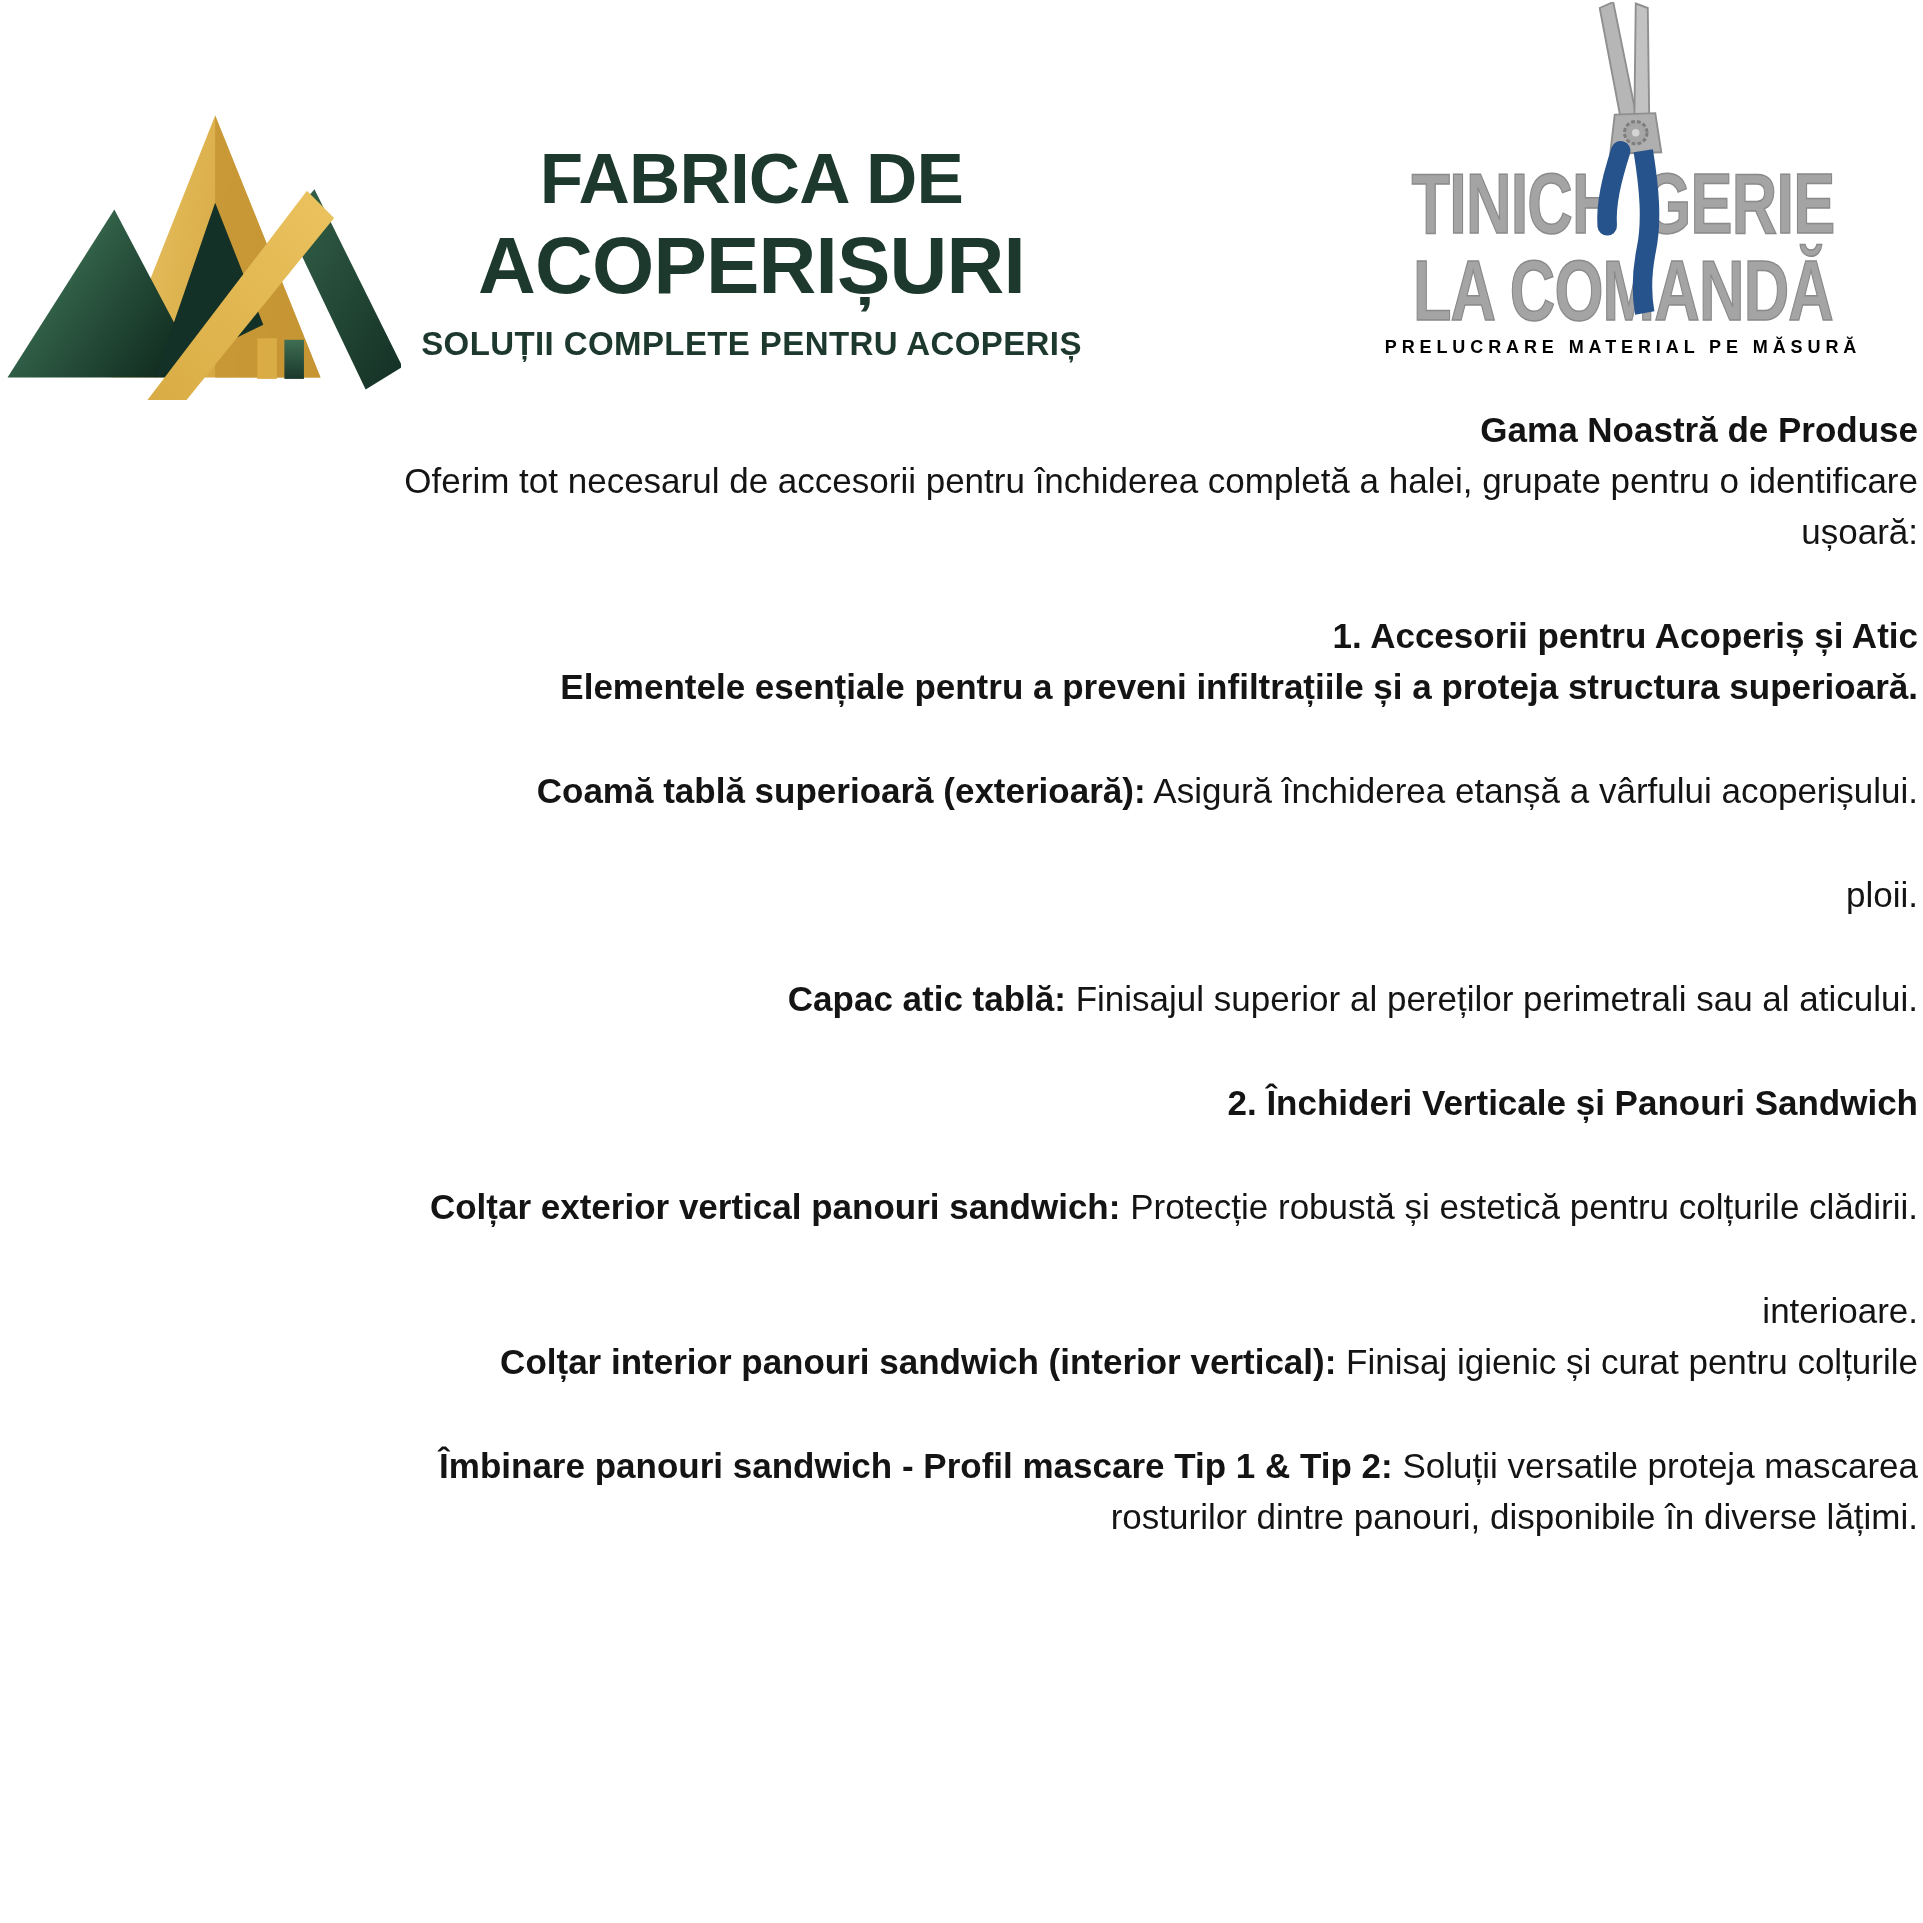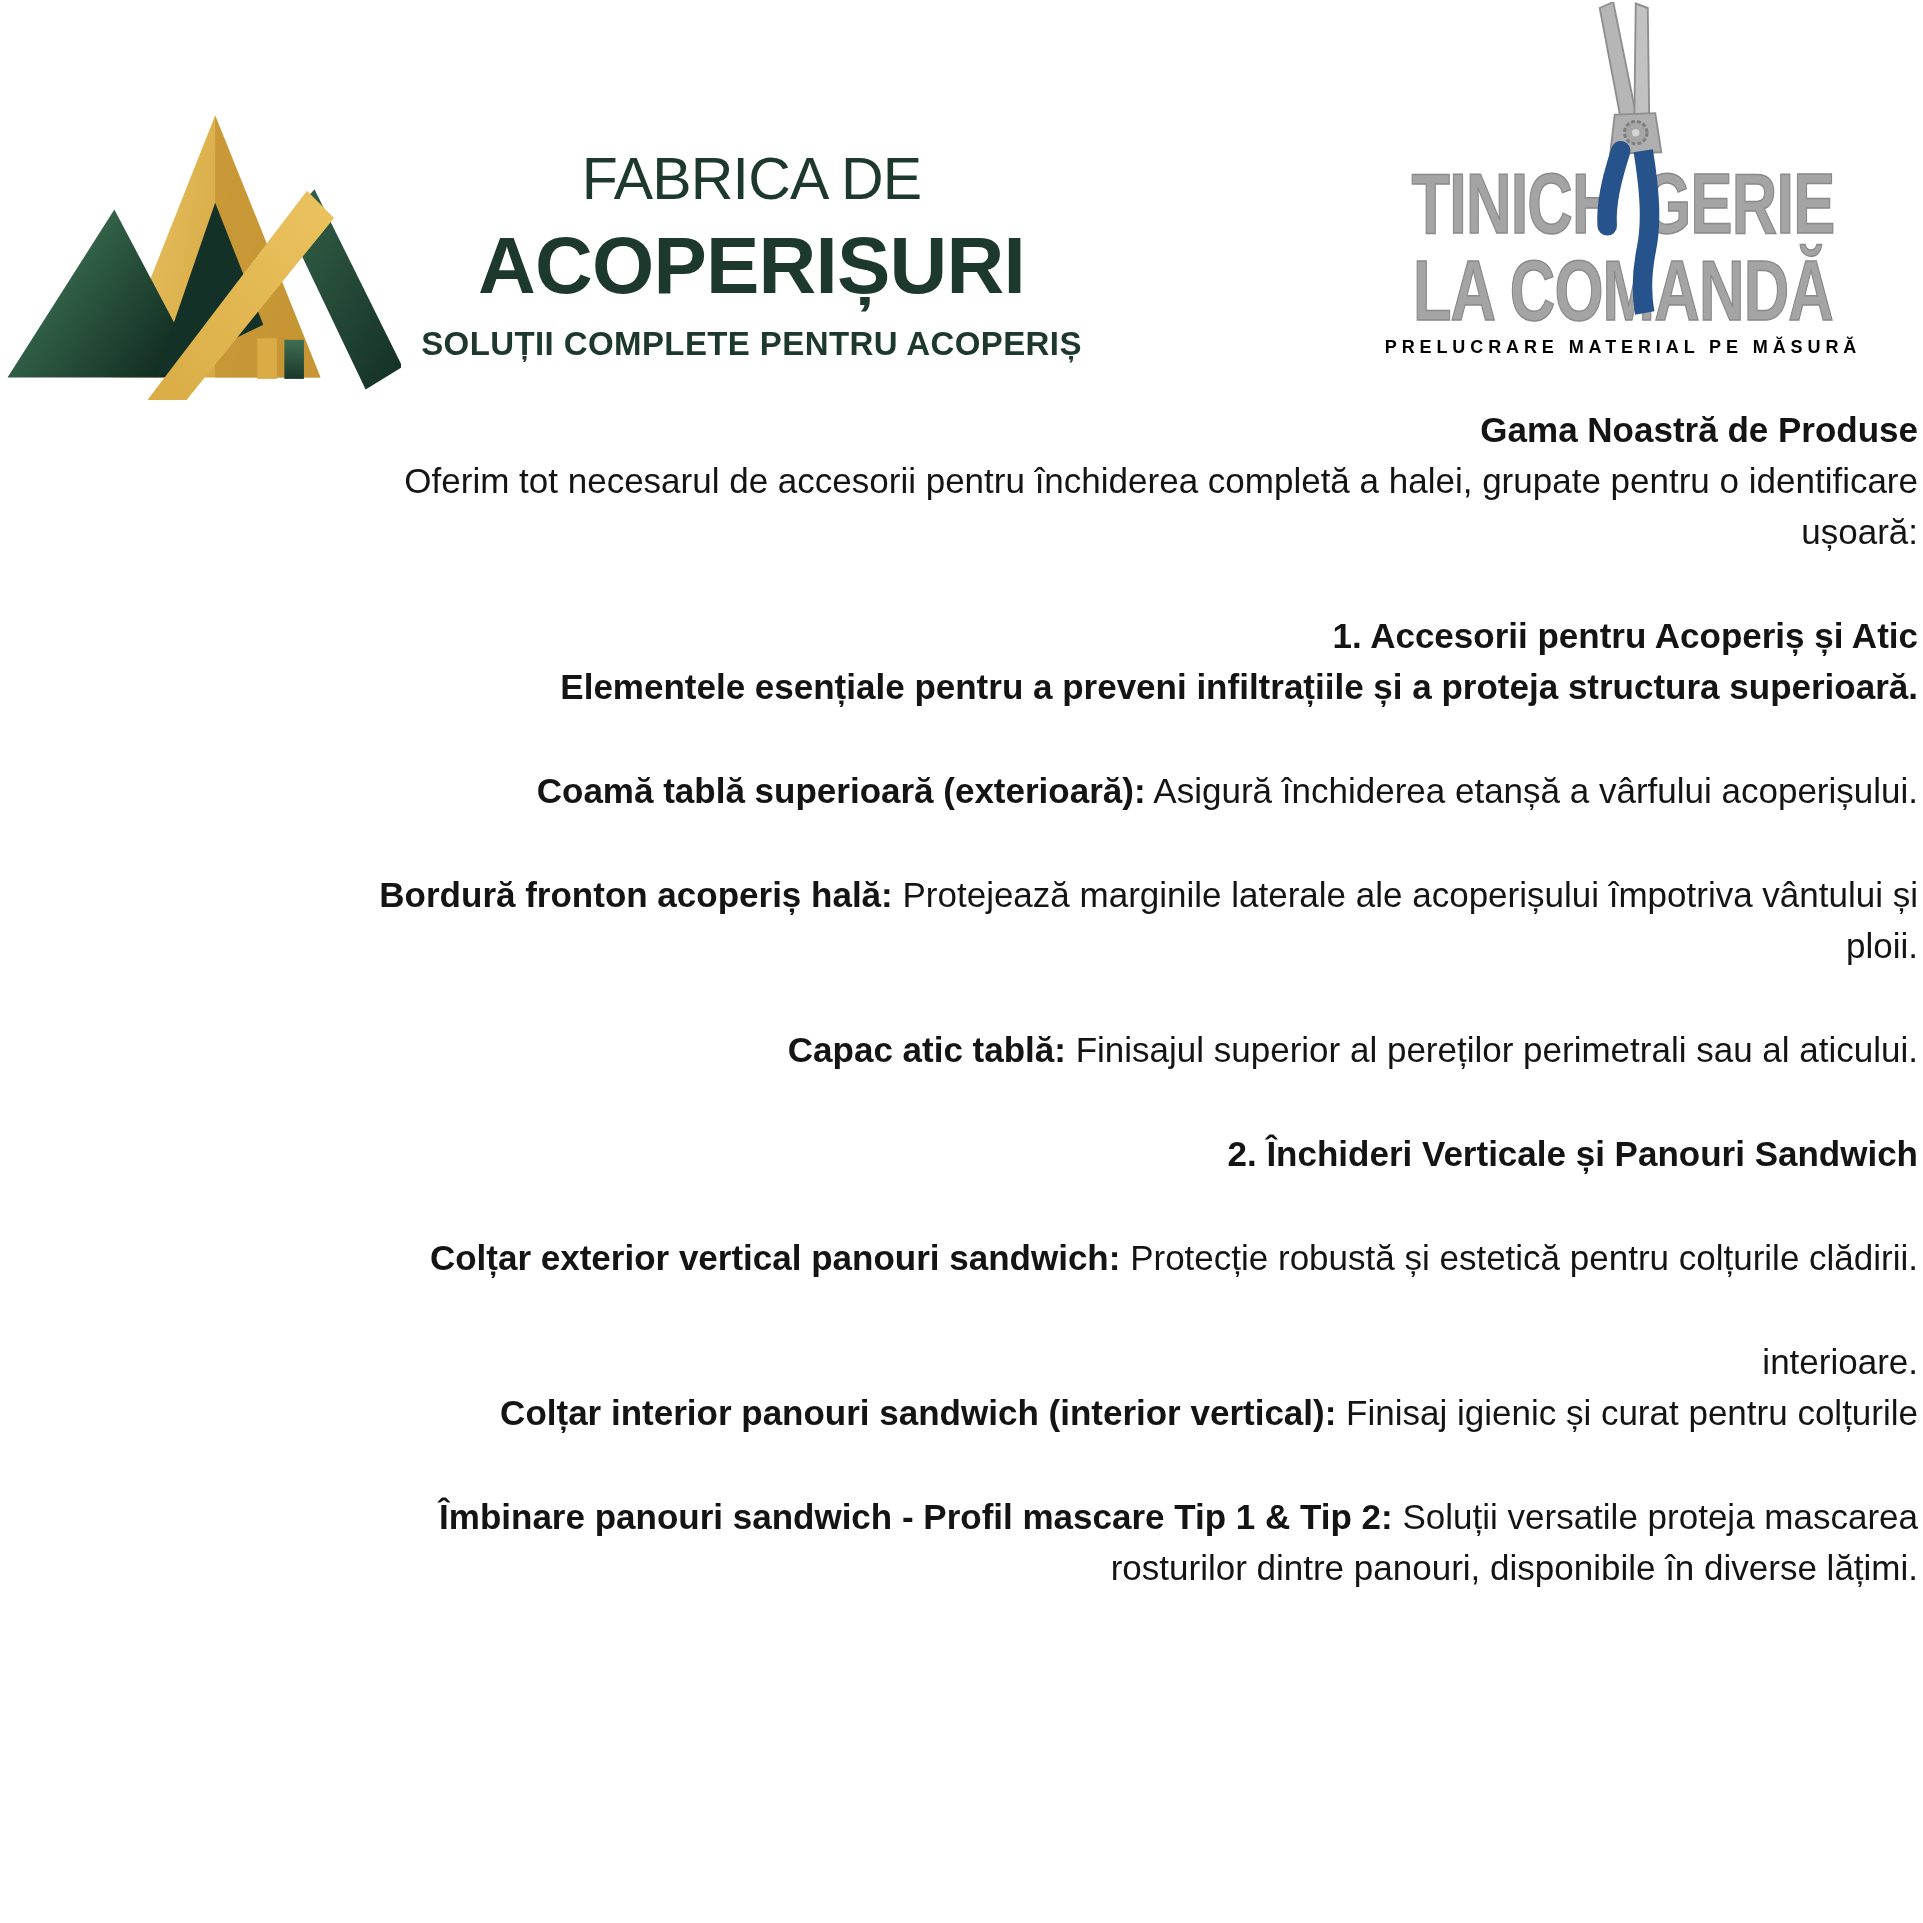--- a/index.html
+++ b/index.html
@@ -6,21 +6,21 @@
   body{
     width:1924px;height:1924px;position:relative;overflow:hidden;
     background:#ffffff;
     font-family:"Liberation Sans","DejaVu Sans",sans-serif;
   }
 
   
   #left-logo{position:absolute;left:6px;top:105px;width:395px;height:295px;}
 
   #center-logo{position:absolute;left:421px;top:137px;width:661px;text-align:center;color:#1D392E;}
-  .brand-l1{font-size:59px;font-weight:400;line-height:84px;letter-spacing:-0.8px;white-space:nowrap;}
+  .brand-l1{font-size:71px;font-weight:700;line-height:84px;letter-spacing:-0.8px;white-space:nowrap;}
   .brand-l2{font-size:80px;font-weight:700;line-height:89px;letter-spacing:-0.8px;white-space:nowrap;}
   .brand-tag{font-size:33px;font-weight:700;margin-top:15px;letter-spacing:0.4px;white-space:nowrap;}
 
   #right-logo{position:absolute;left:1379px;top:0;width:488px;height:398px;}
   #snips-svg{position:absolute;left:192px;top:1.5px;z-index:3;}
   .tin-row{position:absolute;top:161px;left:0;width:100%;display:flex;justify-content:center;gap:25.6px;
            transform:scaleY(1.35);transform-origin:top;z-index:1;}
   .tin-word{font-size:63px;font-weight:700;color:#A4A4A4;-webkit-text-stroke:1.1px #8A8A8A;
             letter-spacing:-0.8px;line-height:63px;white-space:nowrap;}
   .tin-row2{position:absolute;top:248px;left:0;width:100%;text-align:center;
@@ -109,21 +109,20 @@
     <div class="ln"><b>1. Accesorii pentru Acoperiș și Atic</b><span></span></div>
     <div class="ln"><b>Elementele esențiale pentru a preveni infiltrațiile și a proteja structura superioară.</b><span></span></div>
   </div>
 
   <div class="group">
     <div class="ln"><b>Coamă tablă superioară (exterioară):</b><span> Asigură închiderea etanșă a vârfului acoperișului.</span></div>
   </div>
 
 
   <div class="group">
-    <div class="ln"><b>Bordură fronton acoperiș hală:</b><span> Protejează marginile laterale ale acoperișului împotriva vântului și</span></div>
     <div class="ln"><b></b><span>ploii.</span></div>
   </div>
 
   <div class="group">
     <div class="ln"><b>Capac atic tablă:</b><span> Finisajul superior al pereților perimetrali sau al aticului.</span></div>
   </div>
 
   <div class="group">
     <div class="ln"><b>2. Închideri Verticale și Panouri Sandwich</b><span></span></div>
   </div>

